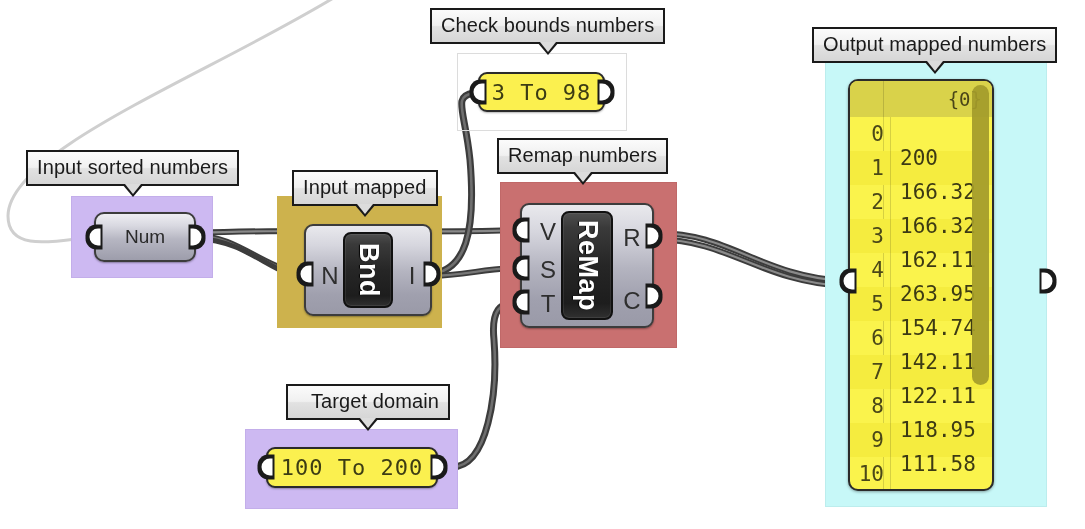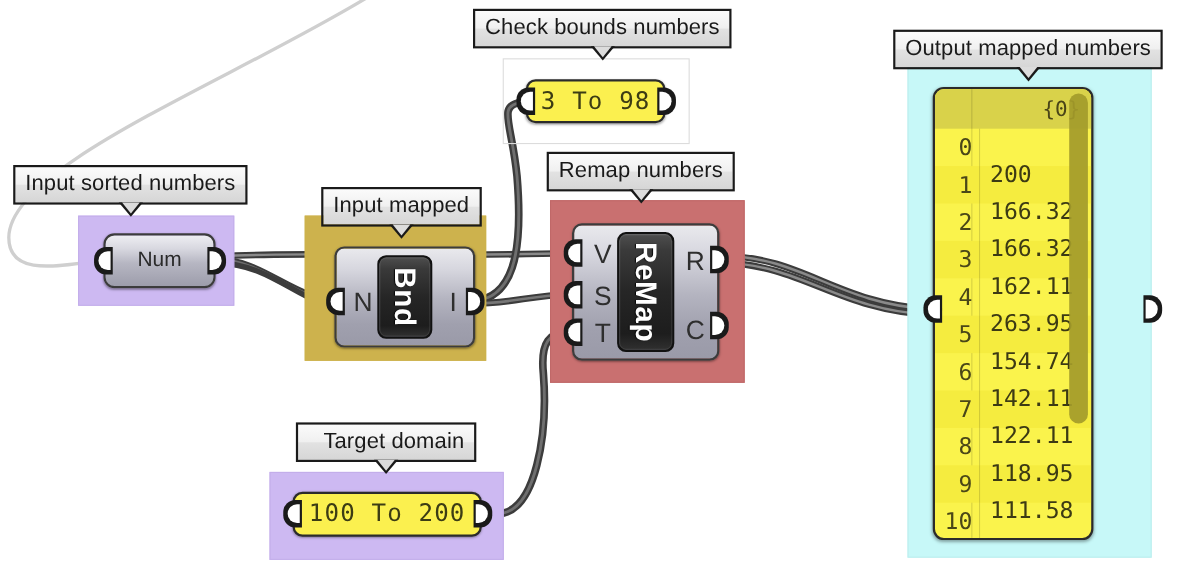--- a/index.html
+++ b/index.html
@@ -187,21 +187,21 @@
   </div>
   <div class="nub left" style="left:94px;top:237px;">
     <div class="outer"></div>
       <div class="inner"></div>
   </div>
   <div class="nub right" style="left:197px;top:237px;">
     <div class="outer"></div>
       <div class="inner"></div>
   </div>
 
-  <div class="tag" style="left:12px;top:150px;">
+  <div class="tag" style="left:26px;top:150px;">
     <span>Input sorted numbers</span>
     <span class="pointer"></span>
   </div>
 
   <div class="group khaki" style="left:277px;top:196px;width:165px;height:132px;"></div>
 
   <div class="comp" style="left:304px;top:224px;width:128px;height:92px;">
     <div class="plate" style="width:46px;">
       <span>Bnd</span>
     </div>
@@ -286,21 +286,21 @@
   </div>
   <div class="nub left" style="left:266px;top:467px;">
     <div class="outer"></div>
       <div class="inner"></div>
   </div>
   <div class="nub right" style="left:439px;top:467px;">
     <div class="outer"></div>
       <div class="inner"></div>
   </div>
 
-  <div class="tag" style="left:269px;top:384px;padding-left:23px;">
+  <div class="tag" style="left:286px;top:384px;padding-left:23px;">
     <span>Target domain</span>
     <span class="pointer"></span>
   </div>
 
   <div class="group cyan" style="left:825px;top:58px;width:222px;height:449px;"></div>
 
   <div class="listpanel" style="left:848px;top:79px;width:146px;height:412px;">
     <div class="listhead">
       <div class="divcol"></div>
       <span>{0}</span>

